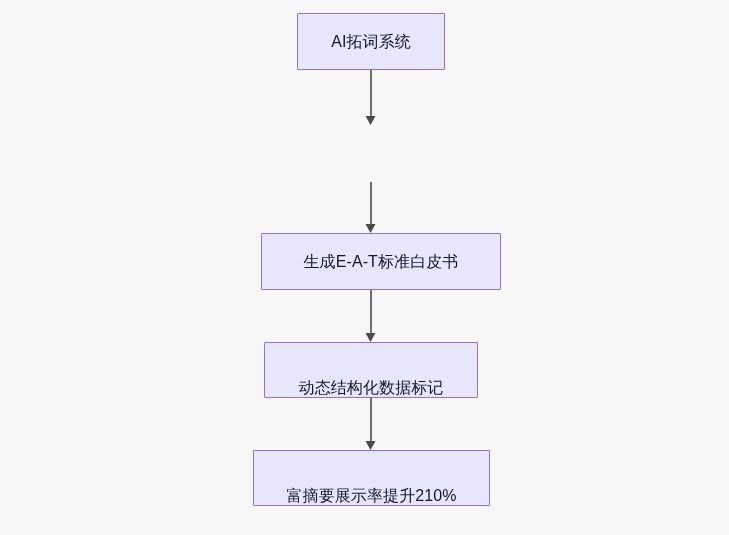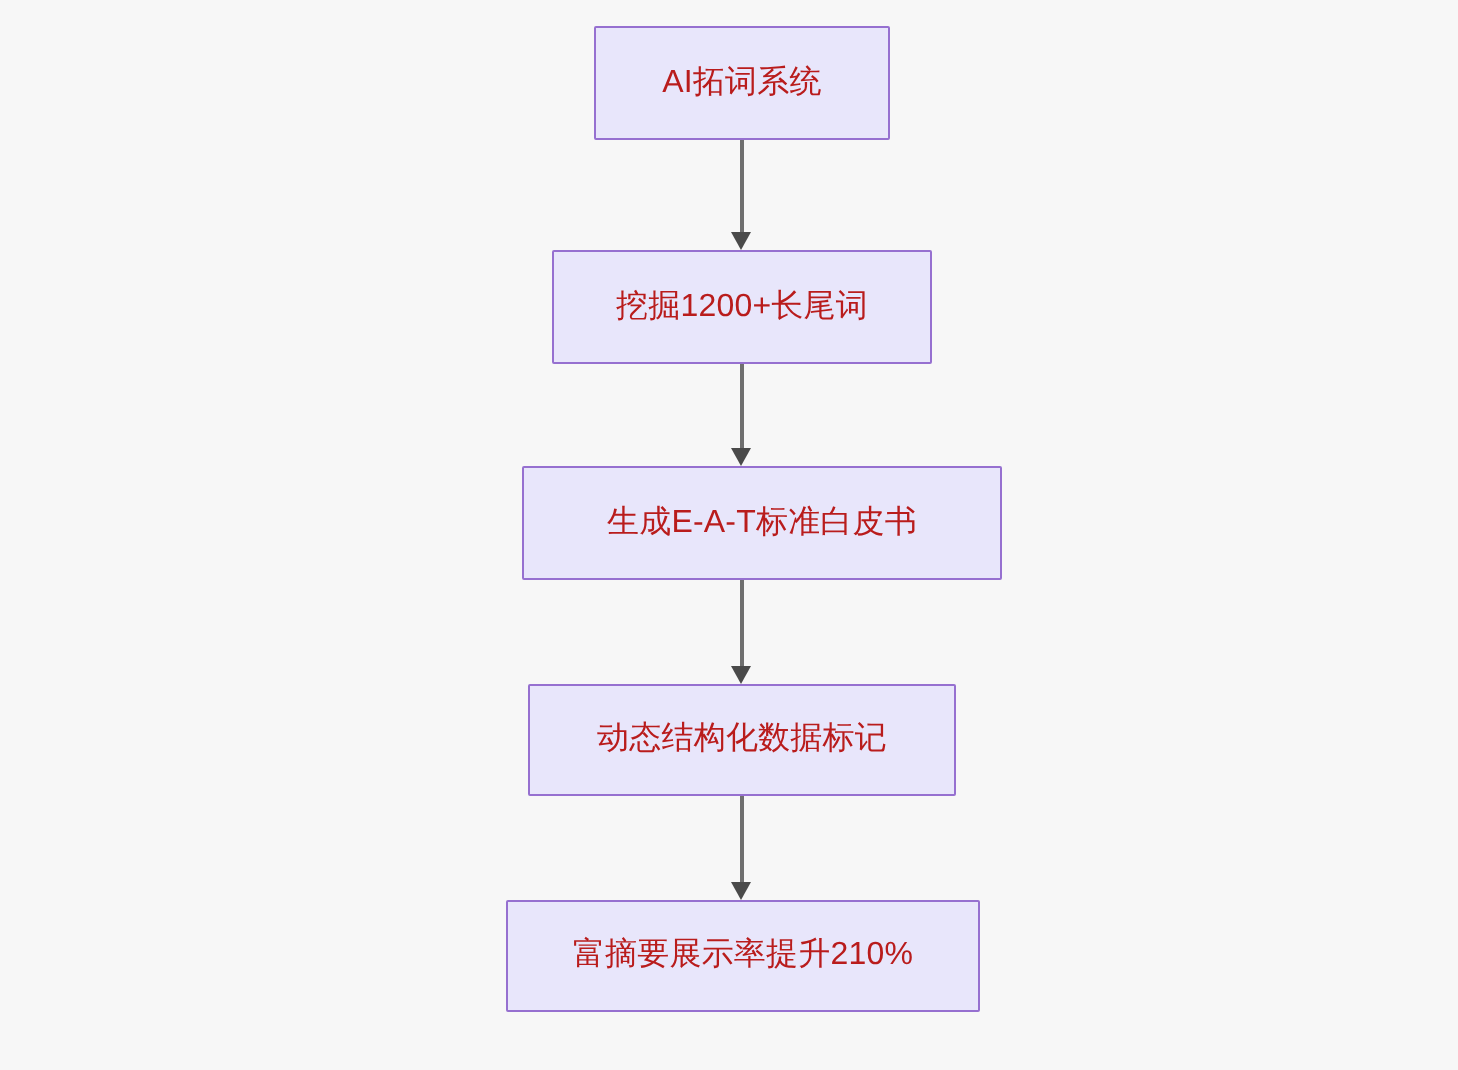--- a/index.html
+++ b/index.html
@@ -20,21 +20,21 @@
   }
   .node {
     position: absolute;
     box-sizing: border-box;
     background: #e8e6fb;
     border: 1.4px solid #9670d0;
     border-radius: 1px;
     display: flex;
     align-items: center;
     justify-content: center;
-    color: #b91c1c;
+    color: #0f172a;
     font-size: 16px;
     line-height: 1.2;
     white-space: nowrap;
     letter-spacing: 0.1px;
   }
   .edge {
     position: absolute;
     width: 0;
     height: 0;
   }
@@ -64,44 +64,41 @@
 
   <div class="node" style="left:297px; top:13px; width:148px; height:57px;">
     <span>AI拓词系统</span>
   </div>
 
   <div class="edge" style="left:371px; top:70px;">
     <div class="edge-line" style="height:46px;"></div>
     <div class="edge-head" style="top:46px;"></div>
   </div>
 
-  <div class="node" style="left:276px; top:125px; width:190px; height:57px;">
-    <span>挖掘1200+长尾词</span>
-  </div>
 
   <div class="edge" style="left:371px; top:182px;">
     <div class="edge-line" style="height:42px;"></div>
     <div class="edge-head" style="top:42px;"></div>
   </div>
 
   <div class="node" style="left:261px; top:233px; width:240px; height:57px;">
     <span>生成E-A-T标准白皮书</span>
   </div>
 
   <div class="edge" style="left:371px; top:290px;">
     <div class="edge-line" style="height:43px;"></div>
     <div class="edge-head" style="top:43px;"></div>
   </div>
 
-  <div class="node" style="left:264px; top:342px; width:214px; height:56px;">
+  <div class="node" style="left:264px; top:342px; width:214px; height:56px;align-items:flex-end;">
     <span>动态结构化数据标记</span>
   </div>
 
   <div class="edge" style="left:371px; top:398px;">
     <div class="edge-line" style="height:43px;"></div>
     <div class="edge-head" style="top:43px;"></div>
   </div>
 
-  <div class="node" style="left:253px; top:450px; width:237px; height:56px;">
+  <div class="node" style="left:253px; top:450px; width:237px; height:56px;align-items:flex-end;">
     <span>富摘要展示率提升210%</span>
   </div>
 
 </div>
 
 </body></html>

